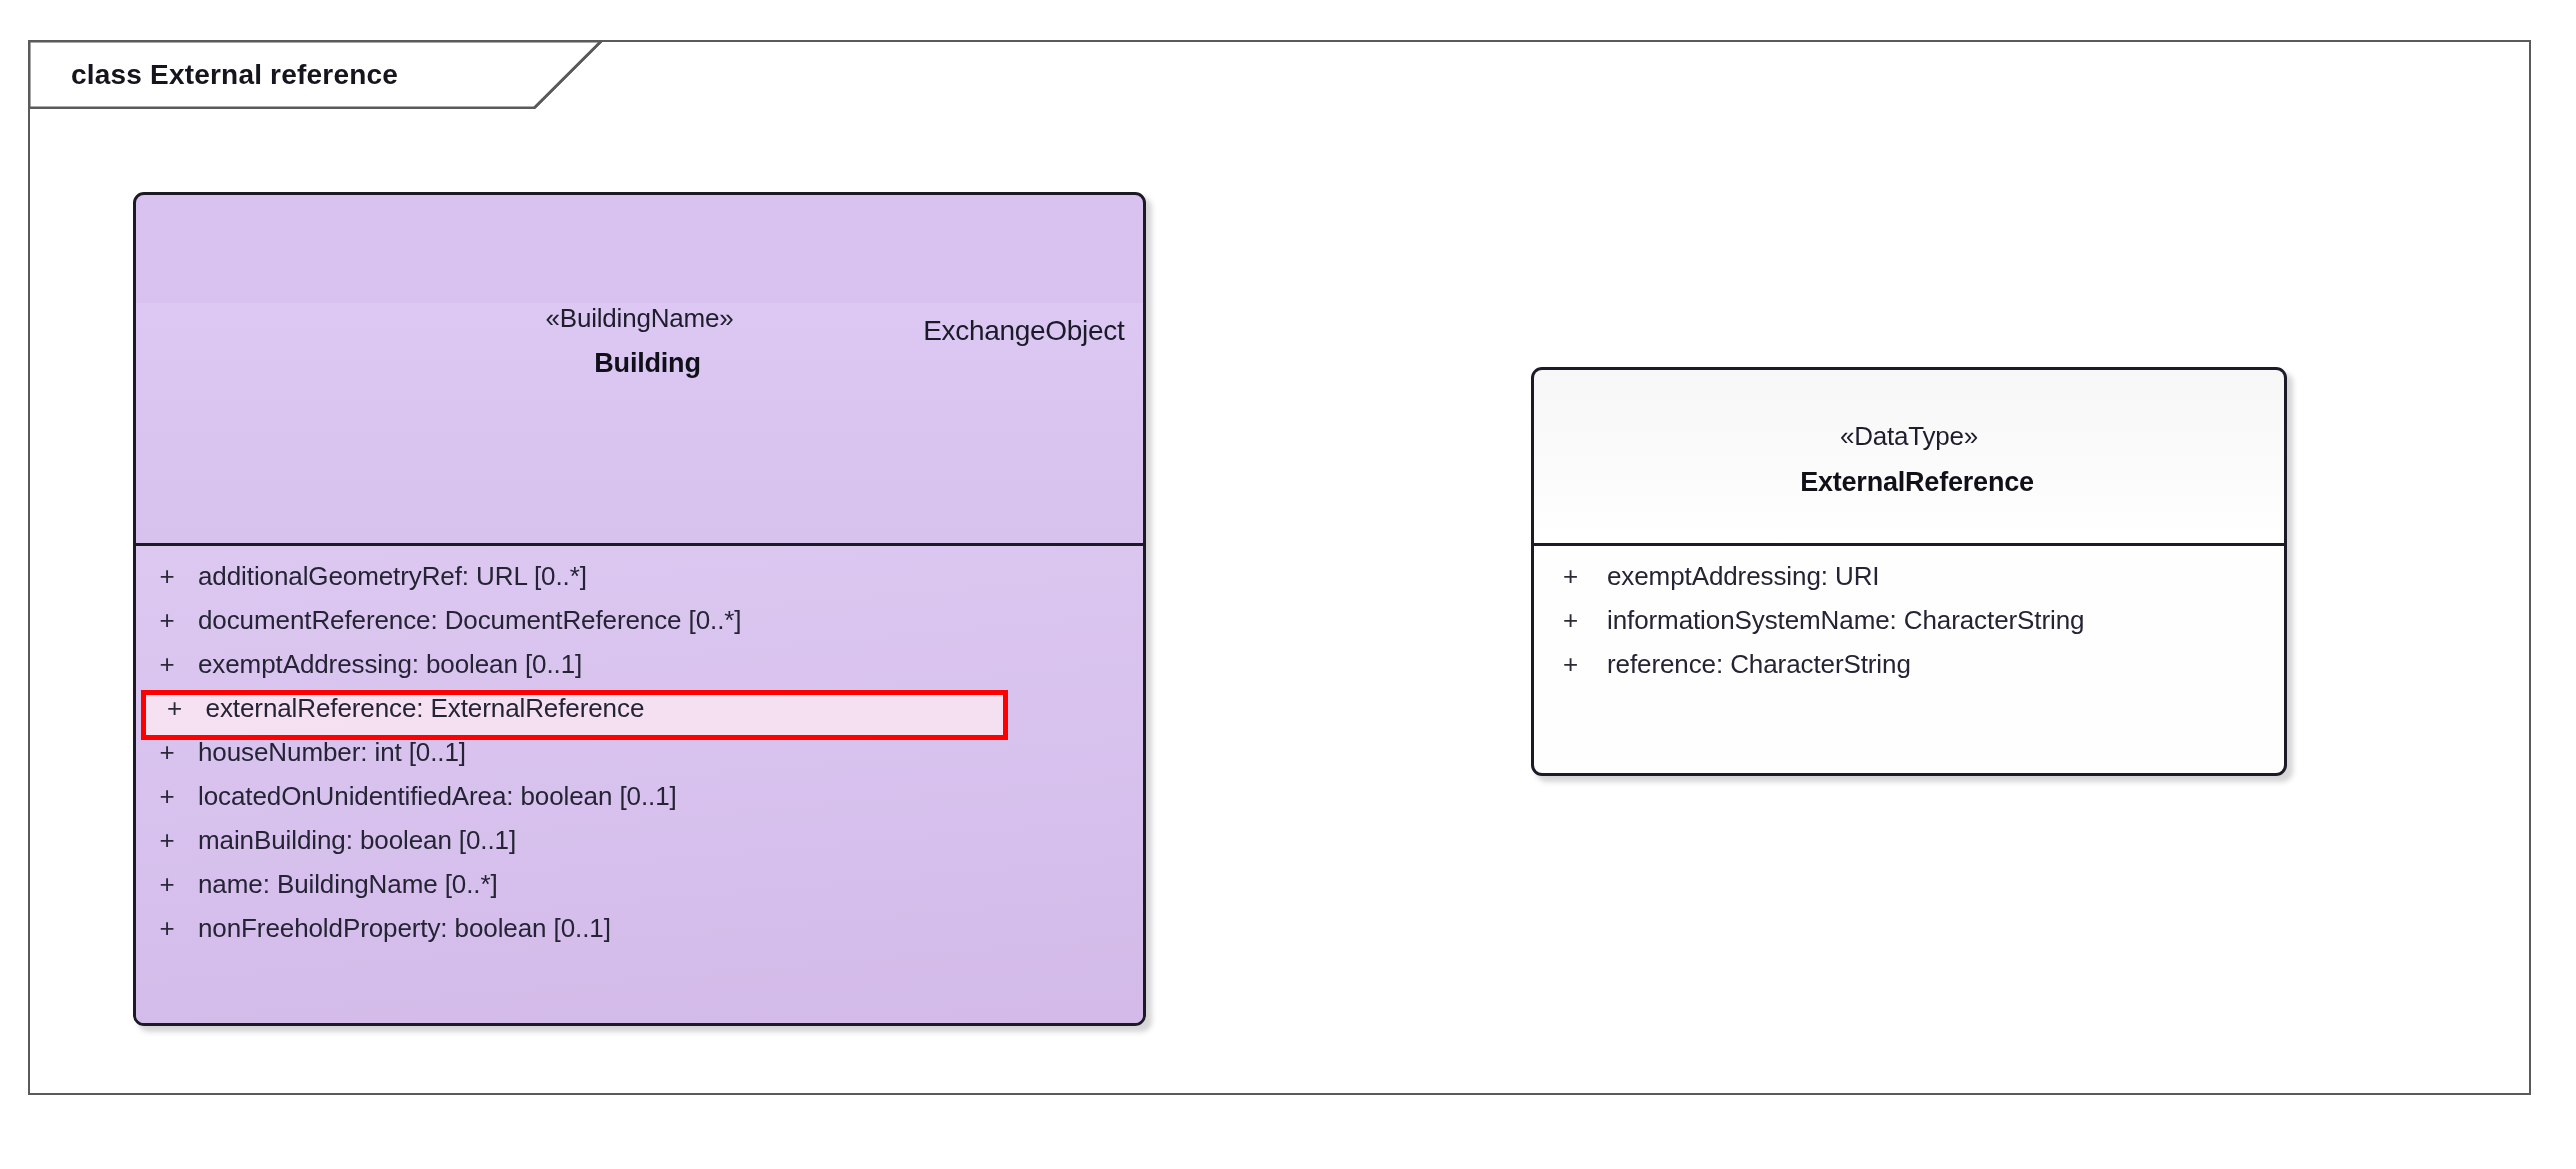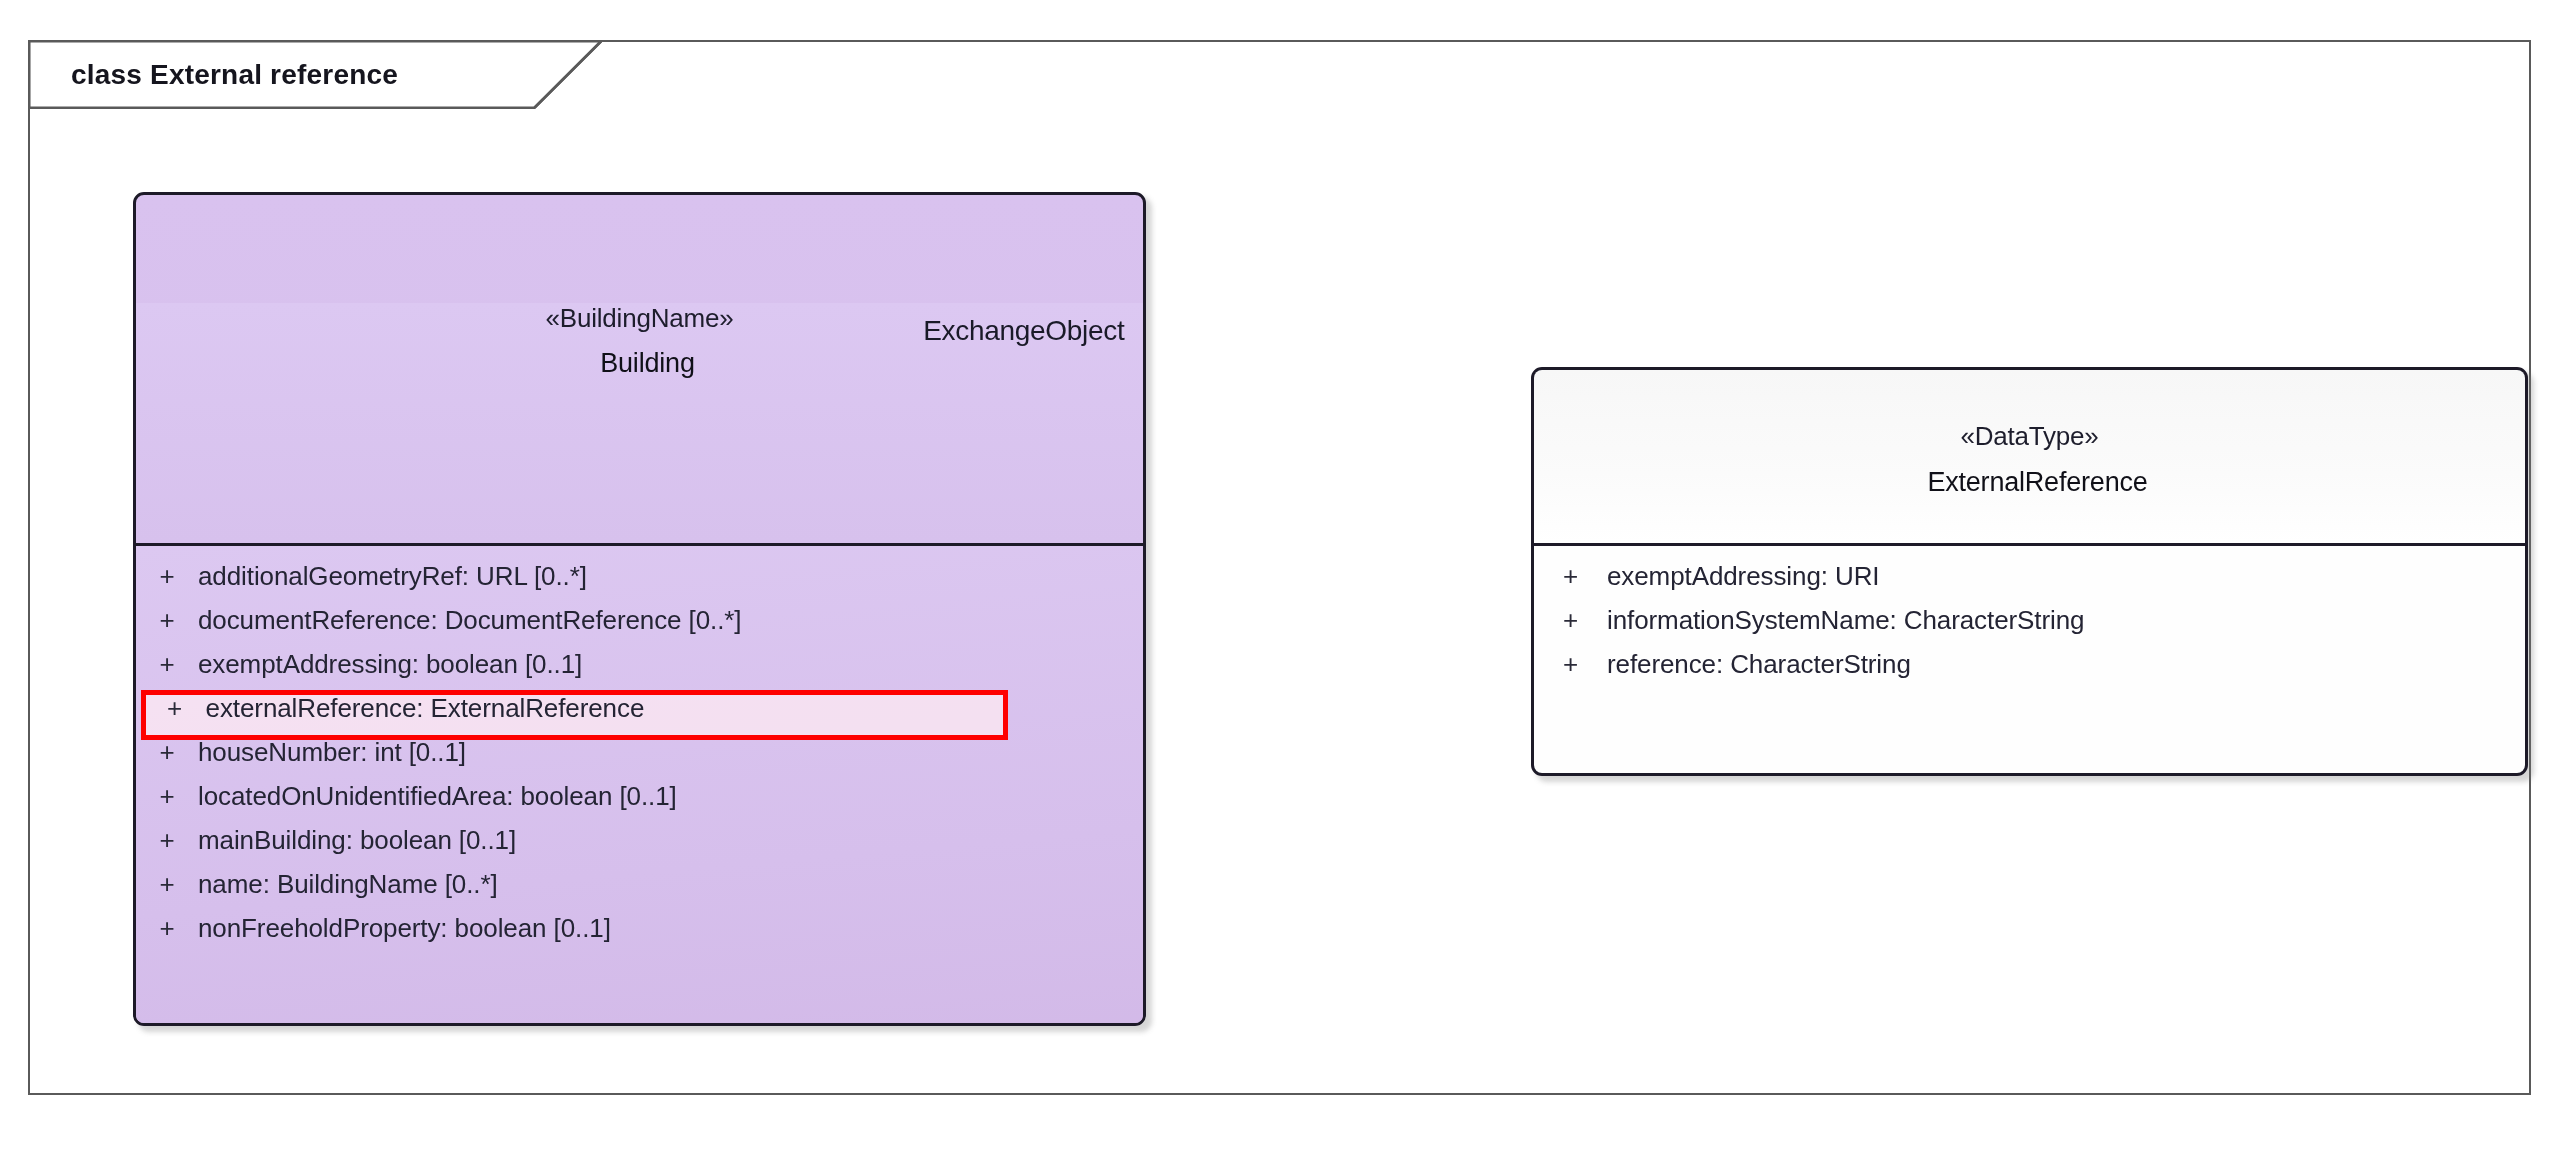--- a/index.html
+++ b/index.html
@@ -100,21 +100,21 @@
     letter-spacing: -0.1px;
   }
   .stereotype {
     font-size: 26px;
     color: #1d1d2c;
     text-align: center;
     letter-spacing: -0.2px;
   }
   .class-name {
     font-size: 27px;
-    font-weight: normal;
+    font-weight: bold;
     color: #101018;
     text-align: center;
     letter-spacing: -0.2px;
     padding-left: 16px;
   }
   .owner-label {
     position: absolute;
     right: 18.6px;
     top: 11.8px;
     font-size: 28px;
@@ -148,21 +148,21 @@
     background: rgba(255,235,242,0.72);
     margin-left: 7.6px;
     margin-right: 0;
     width: 861px;
   }
 
   
   #class-externalreference {
     left: 1531px;
     top: 367px;
-    width: 997px;
+    width: 756px;
     height: 409px;
     background: #0f172a;
   }
   #class-externalreference .uml-header {
     height: 173px;
     background: linear-gradient(180deg, #f7f7f7 0%, #fbfbfb 60%, #ffffff 100%);
   }
   #class-externalreference .stereotype { padding-top: 51px; }
   #class-externalreference .class-name { margin-top: 15px; }
   #class-externalreference .uml-attrs {

